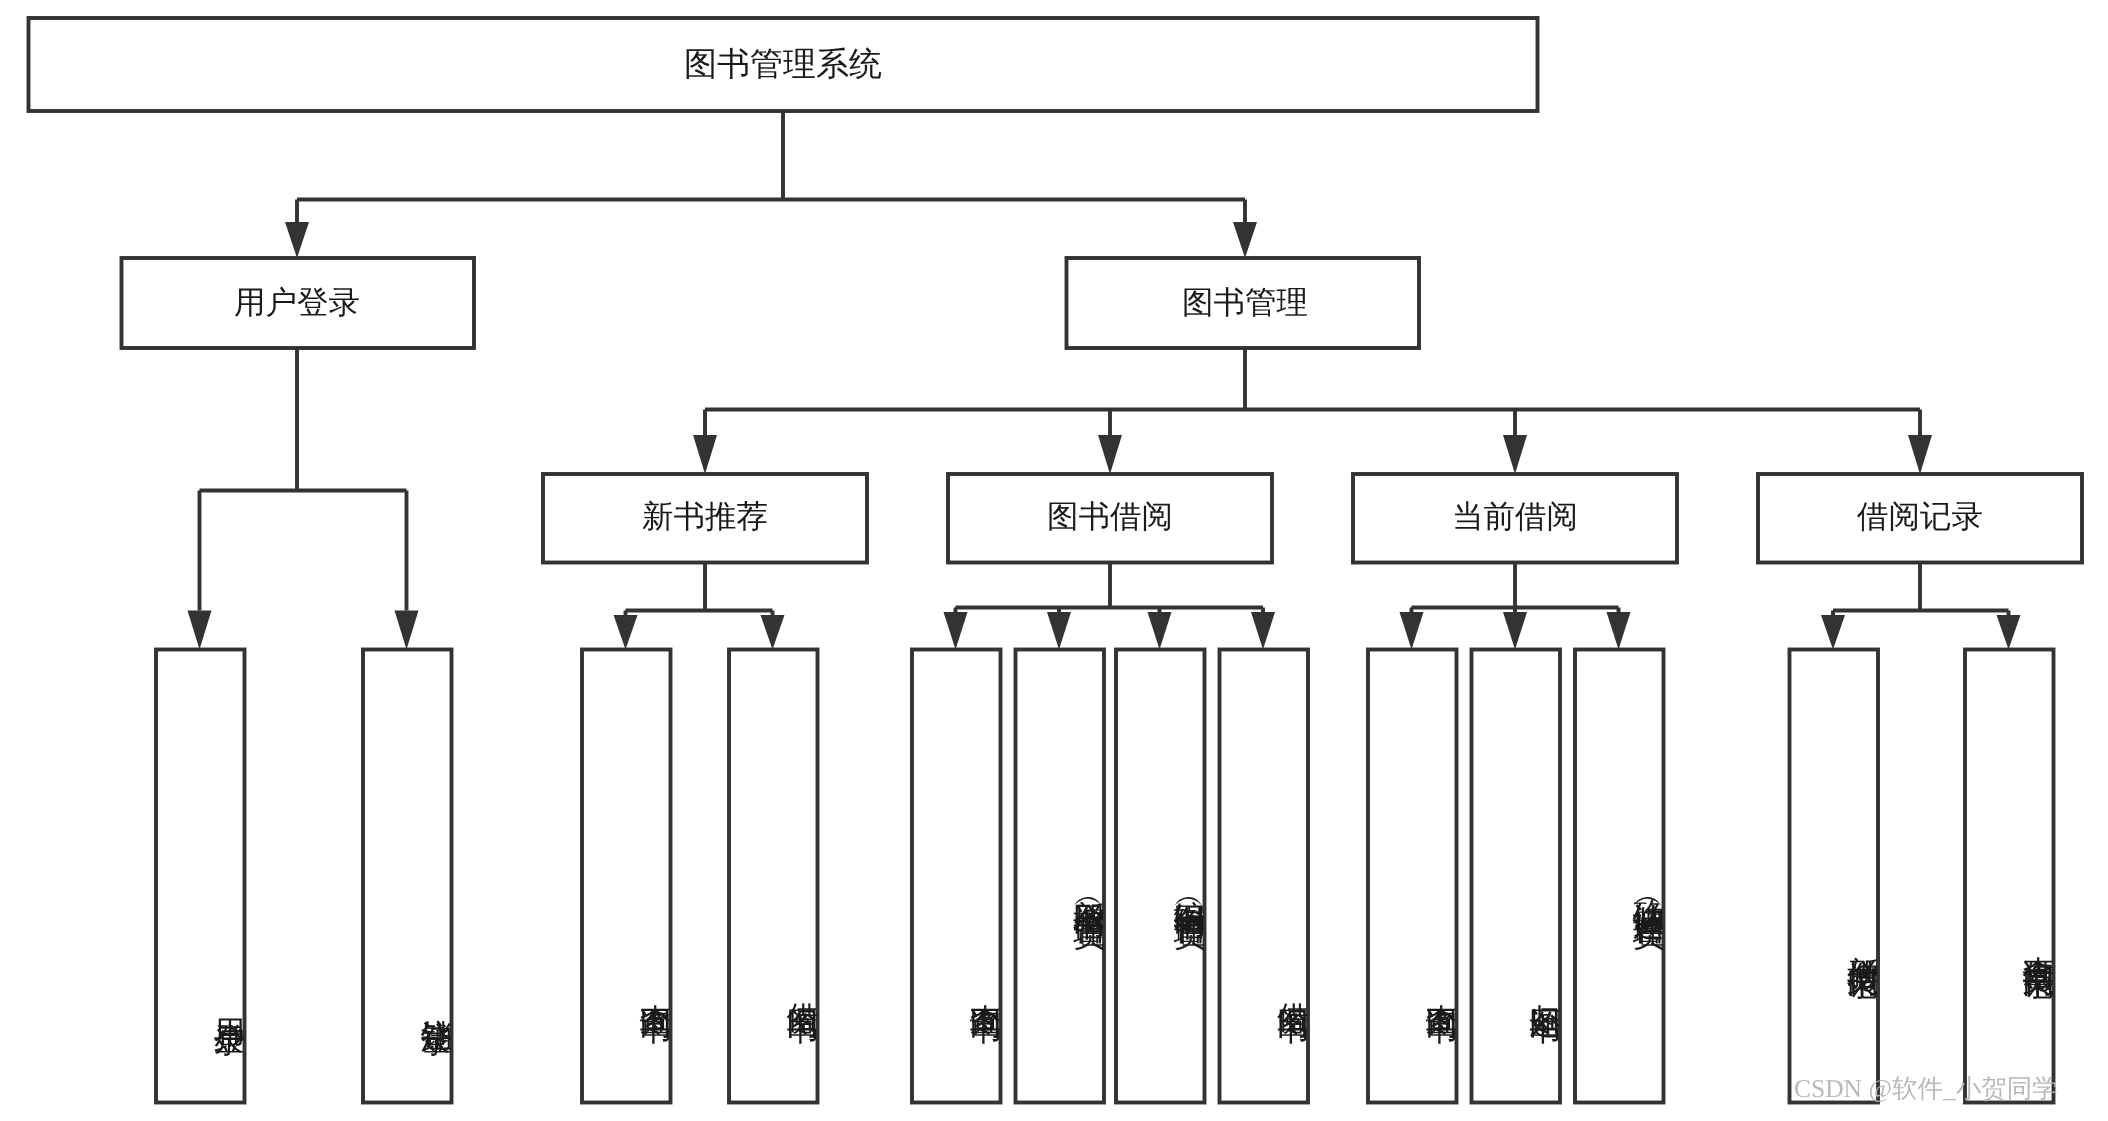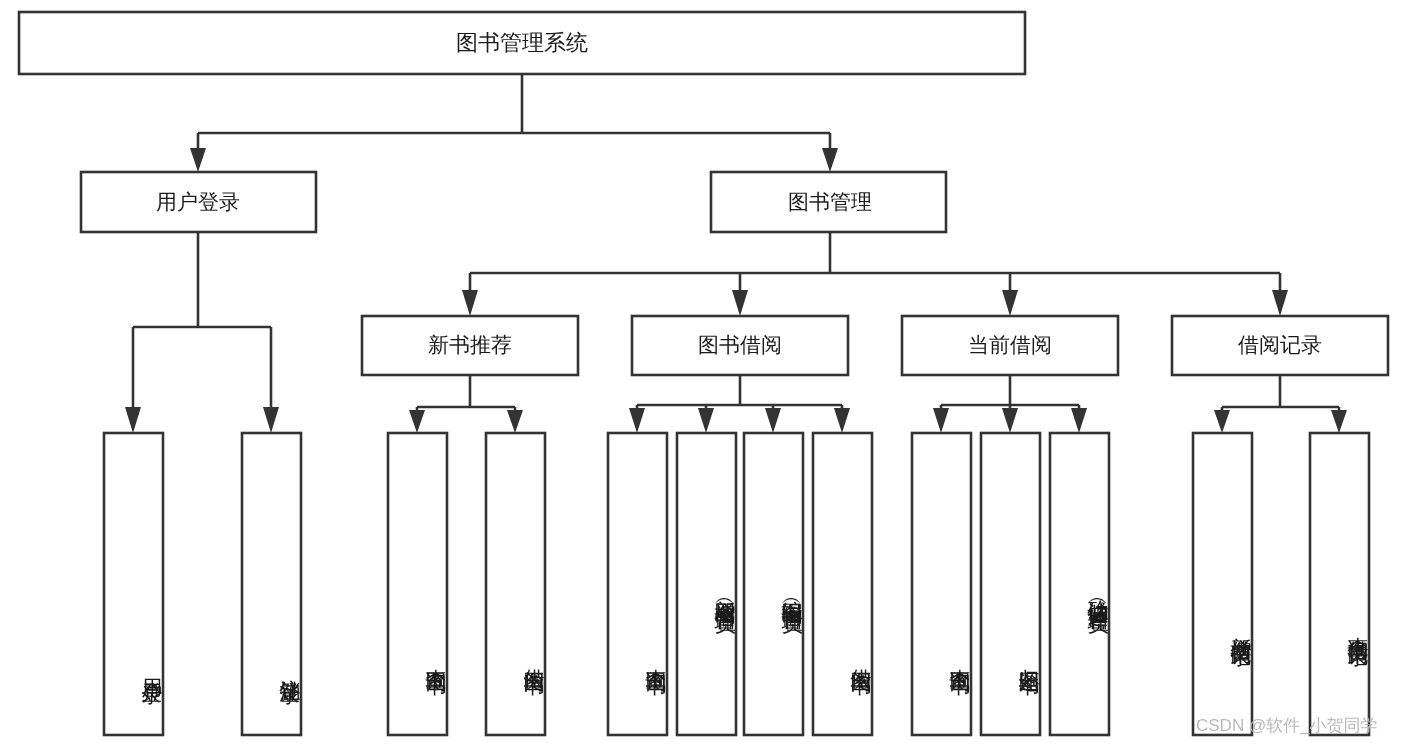--- a/index.html
+++ b/index.html
@@ -68,21 +68,21 @@
     white-space: nowrap;
     pointer-events: none;
     display: flex;
     align-items: flex-start;
     justify-content: center;
   }
   .watermark {
     position: absolute;
     left: 1196px;
     top: 714px;
-    font-family: Liberation Sans, sans-serif;
+    font-family: Liberation Serif, serif;
     font-size: 17px;
     color: #b9b9b9;
     white-space: nowrap;
     pointer-events: none;
   }
 </style>
 </head>
 <body>
 
 <div id="diagram-root">

